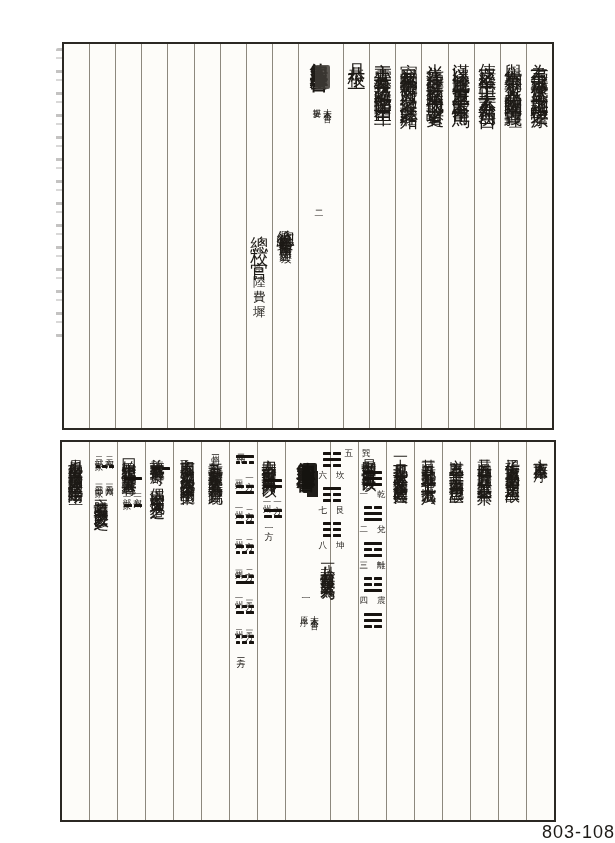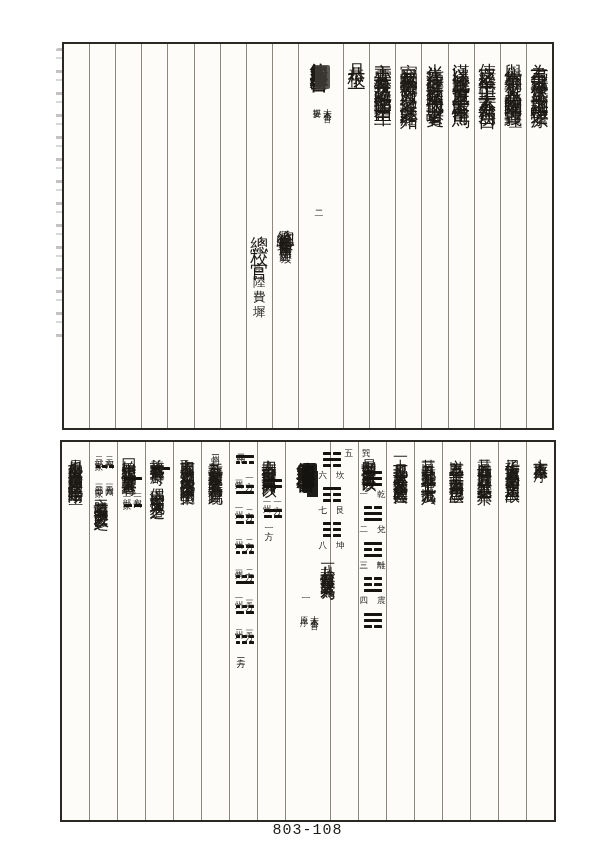--- a/index.html
+++ b/index.html
@@ -61,22 +61,22 @@
   
   .margin-smudge{
     position:absolute;left:56px;top:48px;width:9px;height:290px;
     background:repeating-linear-gradient(
       180deg,
       rgba(40,38,34,.55) 0 3px, rgba(40,38,34,0) 3px 9px,
       rgba(40,38,34,.35) 9px 11px, rgba(40,38,34,0) 11px 22px);
     filter:blur(.7px);opacity:.5;border-radius:2px;
   }
   .footer{
-    position:absolute;left:0;right:0;top:822px;text-align:center;
-    font-size:15px;letter-spacing:1px;font-family:Liberation Mono, monospace;
+    position:absolute;left:0;right:0;top:822px;text-align:right;
+    font-size:18px;letter-spacing:1px;font-family:Liberation Sans, sans-serif;
   }
 </style>
 </head>
 <body>
 
 <div class="margin-smudge"></div>
 
 <div class="page page-top">
   <div class="cols">
       <div class="col">

